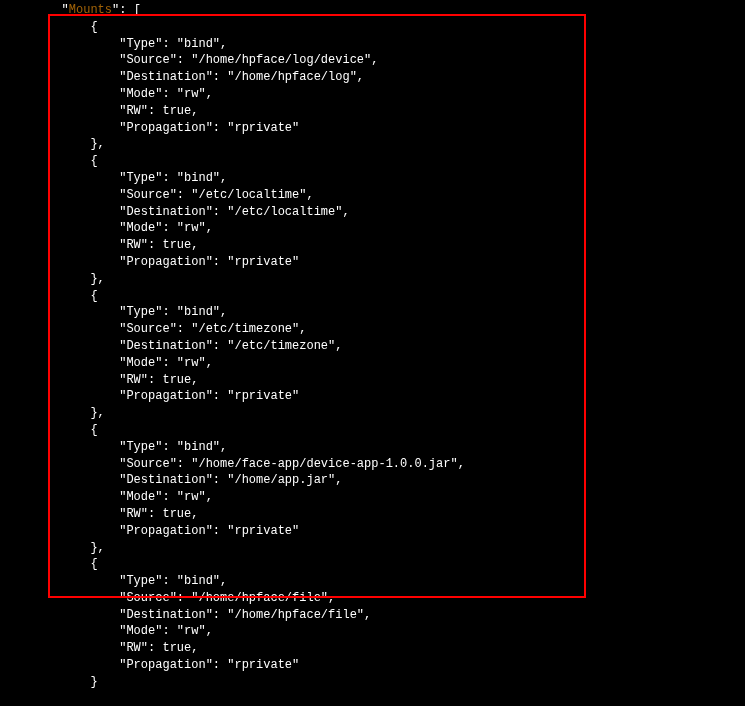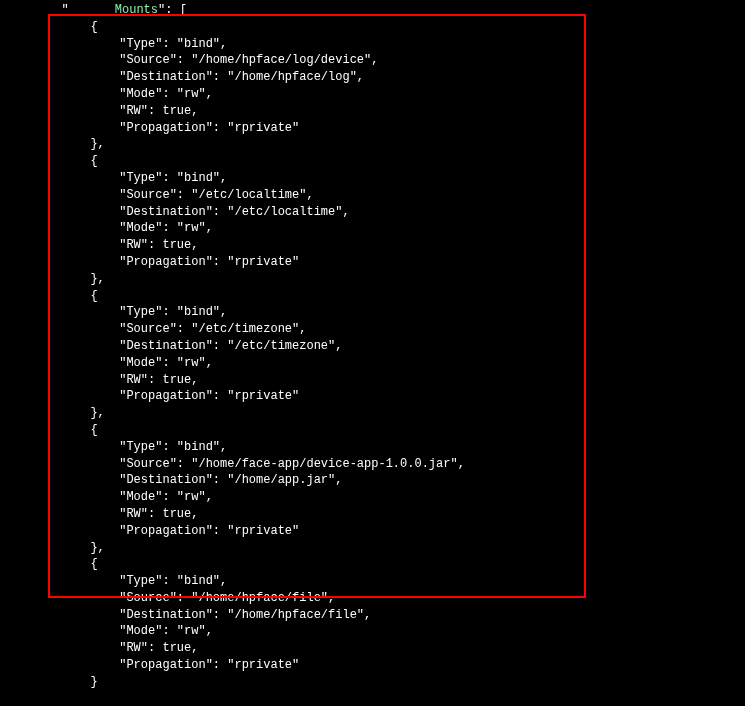--- a/index.html
+++ b/index.html
@@ -25,22 +25,21 @@
     .highlighted-section {
       border: 2px solid #ff0000;
       position: absolute;
       top: 14px;
       left: 48px;
       width: 538px;
       height: 584px;
       pointer-events: none;
     }
     .red-text {
-      color: #86efac;
-      margin-left: 46px;
+      color: #a16207;
     }
     .line {
       white-space: pre;
     }
   </style>
 </head>
 <body>
 
 <div class="terminal">
   <div class="highlighted-section"></div>

